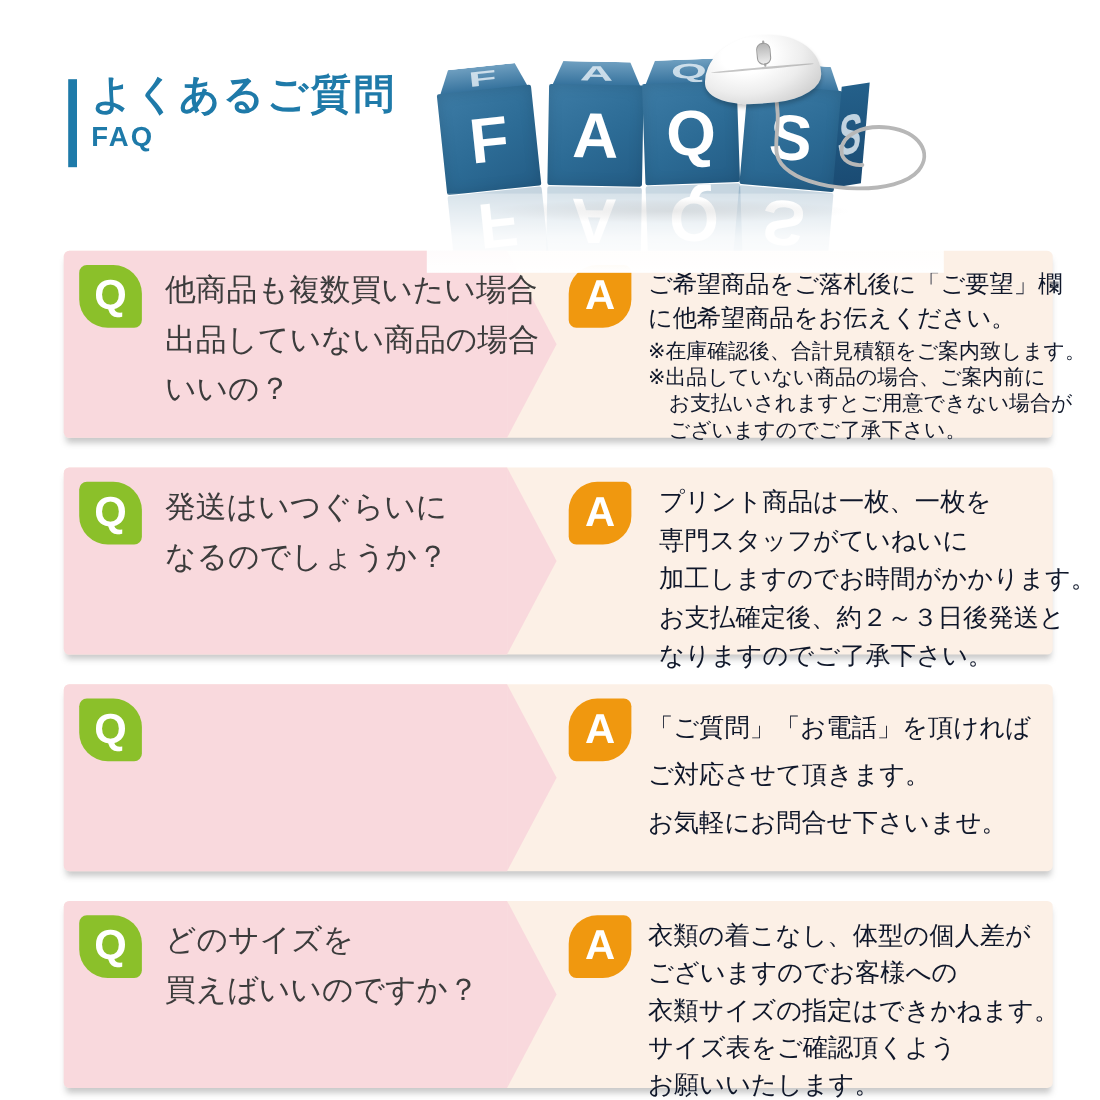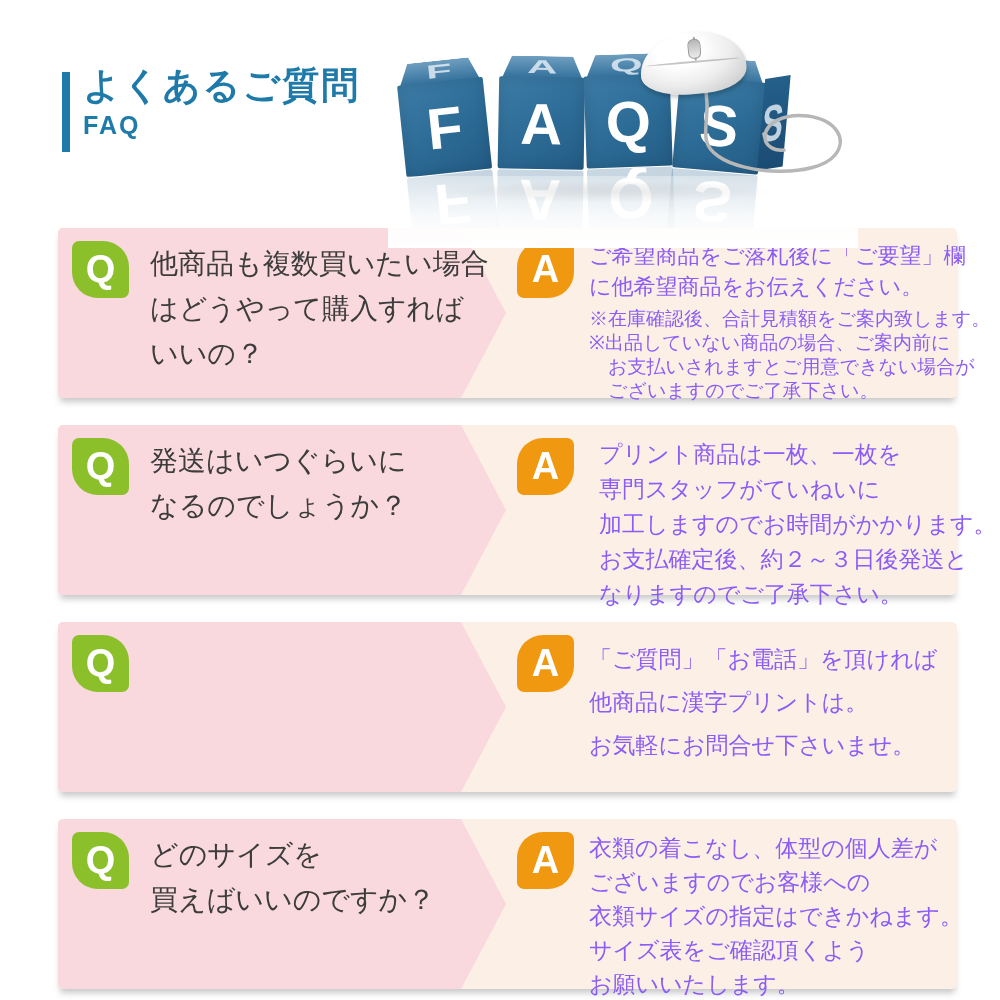--- a/index.html
+++ b/index.html
@@ -62,21 +62,21 @@
     background:#fcf0e6;box-shadow:0 6px 6px -2px rgba(110,110,110,.38);}
   .q-panel{position:absolute;left:0;top:0;width:403px;height:170px;background:#f9d9dd;border-radius:5px 0 0 5px;}
   .q-arrow{position:absolute;left:403px;top:0;width:0;height:0;
     border-top:85px solid transparent;border-bottom:85px solid transparent;border-left:45px solid #f9d9dd;}
   .badge{position:absolute;top:13px;width:57px;height:57px;display:flex;align-items:center;justify-content:center;
     color:#ffffff;font-size:38px;font-weight:bold;}
   .badge-q{left:14px;background:#8bc02a;border-radius:7px 26px 7px 26px;}
   .badge-a{left:459px;background:#f0980f;border-radius:26px 7px 26px 7px;}
   .q-text{position:absolute;left:92px;top:13px;font-size:28px;color:#3c3c3c;line-height:45px;white-space:pre;}
   .row-3 .q-text{font-size:26px;line-height:34px;top:15px;}
-  .a-text{position:absolute;left:531px;top:14px;color:#8b5cf6;font-family:Liberation Mono, monospace;}
+  .a-text{position:absolute;left:531px;top:14px;color:#0f172a;}
   .a-main,.a-notes{white-space:pre;}
   .row-1 .a-main{font-size:22px;line-height:31px;}
   .row-1 .a-notes{font-size:19px;line-height:24px;margin-top:4px;}
   .row-2 .a-main{font-size:23px;line-height:35px;margin-left:10px;}
   .row-3 .a-main{font-size:23px;line-height:43px;margin-top:4px;}
   .row-4 .a-main{font-size:23px;line-height:34px;}
 </style>
 </head>
 <body>
 
@@ -153,21 +153,21 @@
 
 <div class="faq-list">
 
   <section class="faq-row row-1">
     <div class="q-panel"></div>
     <div class="q-arrow"></div>
     <div class="badge badge-q">
         <span>Q</span>
       </div>
     <div class="q-text">他商品も複数買いたい場合
-はどうやって購入すれば
+出品していない商品の場合
 いいの？</div>
     <div class="badge badge-a">
         <span>A</span>
       </div>
     <div class="a-text">
       <div class="a-main">ご希望商品をご落札後に「ご要望」欄
 に他希望商品をお伝えください。</div>
       <div class="a-notes">※在庫確認後、合計見積額をご案内致します。
 ※出品していない商品の場合、ご案内前に
 　お支払いされますとご用意できない場合が
@@ -199,21 +199,21 @@
     <div class="q-panel"></div>
     <div class="q-arrow"></div>
     <div class="badge badge-q">
         <span>Q</span>
       </div>
     <div class="badge badge-a">
         <span>A</span>
       </div>
     <div class="a-text">
       <div class="a-main">「ご質問」「お電話」を頂ければ
-他商品に漢字プリントは。
+ご対応させて頂きます。
 お気軽にお問合せ下さいませ。</div>
     </div>
   </section>
 
   <section class="faq-row row-4">
     <div class="q-panel"></div>
     <div class="q-arrow"></div>
     <div class="badge badge-q">
         <span>Q</span>
       </div>

